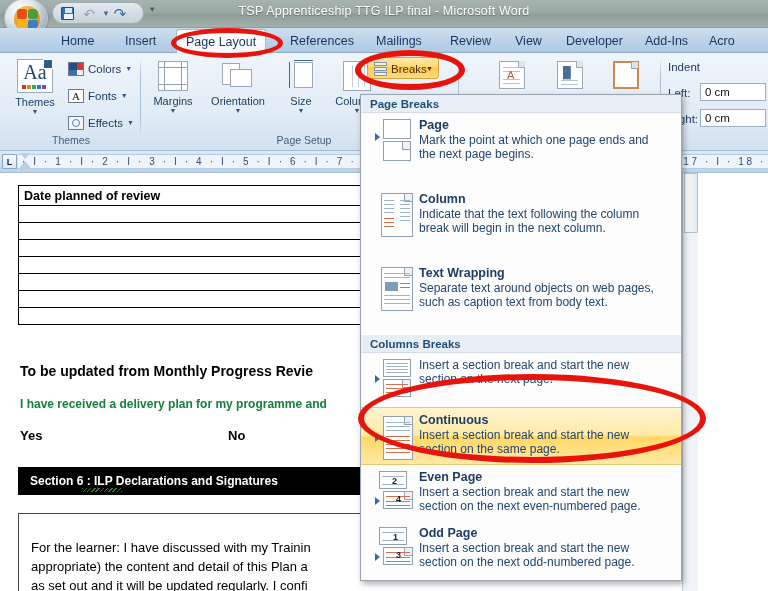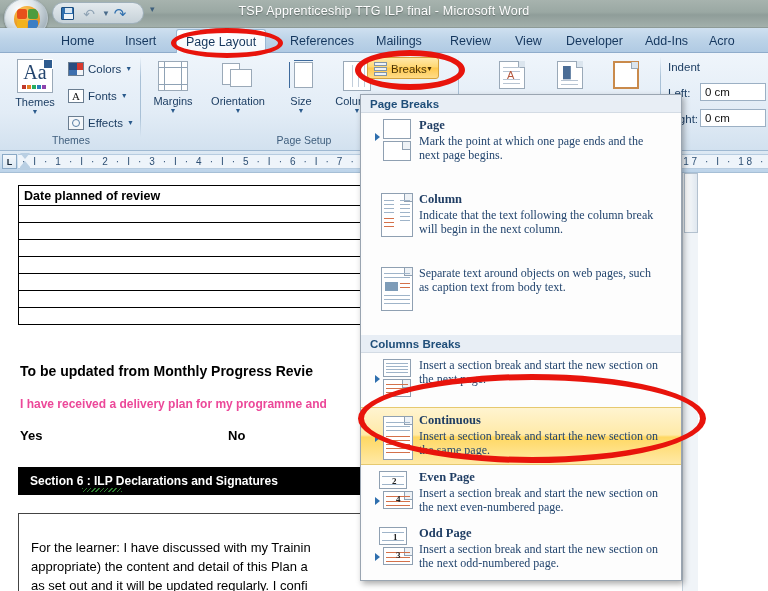--- a/index.html
+++ b/index.html
@@ -245,21 +245,21 @@
     border: 1.6px solid #000; height: 17px; padding: 0 5px;
     font-size: 12px; color: #000;
   }
   table.revtable td.hdr { font-weight: bold; font-size: 12.5px; height: 20px; }
   .doc-h-bold {
     position: absolute; left: 20px; top: 190px;
     font-size: 14px; font-weight: bold; color: #000; white-space: nowrap;
   }
   .doc-p {
     position: absolute; left: 20px; top: 224px;
-    font-size: 12px; font-weight: bold; color: #ec4899; white-space: nowrap;
+    font-size: 12px; font-weight: bold; color: #15803d; white-space: nowrap;
   }
   .doc-yes { position: absolute; left: 20px; top: 255px; font-size: 13px; font-weight: bold; }
   .doc-no  { position: absolute; left: 228px; top: 255px; font-size: 13px; font-weight: bold; }
   .doc-section-bar {
     position: absolute; left: 18px; top: 294px; width: 360px; height: 28px;
     background: #000; color: #fff;
     font-size: 12px; font-weight: bold; line-height: 28px; padding-left: 12px;
     white-space: nowrap; overflow: hidden;
   }
   .squiggle {
@@ -287,21 +287,21 @@
   .menu-gutter {
     position: absolute; left: 0; top: 0; bottom: 0; width: 2px; background: #fbfbfb;
   }
   .menu-head {
     position: relative; height: 18px; background: #e8eef5;
     border-bottom: 1px solid #d3dbe4;
     font-size: 11.5px; font-weight: bold; color: #1f4e79;
     line-height: 18px; padding-left: 9px;
   }
   .mitem {
-    position: relative; padding: 5px 20px 6px 58px; cursor: default; font-family: Liberation Serif, serif;
+    position: relative; padding: 5px 20px 6px 58px; cursor: default;
   }
   .mitem.sel {
     background: linear-gradient(to bottom, #fff4d0 0%, #ffeaa8 48%, #ffd863 52%, #ffe9a6 100%);
     border-top: 1px solid #e6c96f; border-bottom: 1px solid #e6c96f;
   }
   .mitem .m-title {
     font-size: 12.5px; font-weight: bold; color: #1f3d63; margin-bottom: 1px;
   }
   .mitem .m-desc {
     font-size: 12px; color: #23456e; line-height: 14px;
@@ -638,20 +638,21 @@
           <span class="l" style="top:5px"></span>
             <span class="l" style="top:9px"></span>
           <span style="position:absolute;left:3px;top:14px;width:13px;height:9px;background:#7e9cb8;"></span>
           <span class="lo" style="top:15px; left:18px;"></span>
             <span class="lo" style="top:19px; left:18px;"></span>
           <span class="l" style="top:27px"></span>
             <span class="l" style="top:31px"></span>
             <span class="l" style="top:35px"></span>
         </span>
       </div>
+      <div class="m-title">Text Wrapping</div>
       <div class="m-desc">Separate text around objects on web pages, such as caption text from body text.</div>
     </div>
 
     <div class="menu-head">Columns Breaks</div>
 
     <div class="mitem" style="height:54px;">
       <div class="m-ico">
         <span class="m-arrow" style="top:16px;"></span>
         <span class="pg" style="left:10px; top:0; width:28px; height:18px;">
           <span class="l" style="top:3px"></span>

